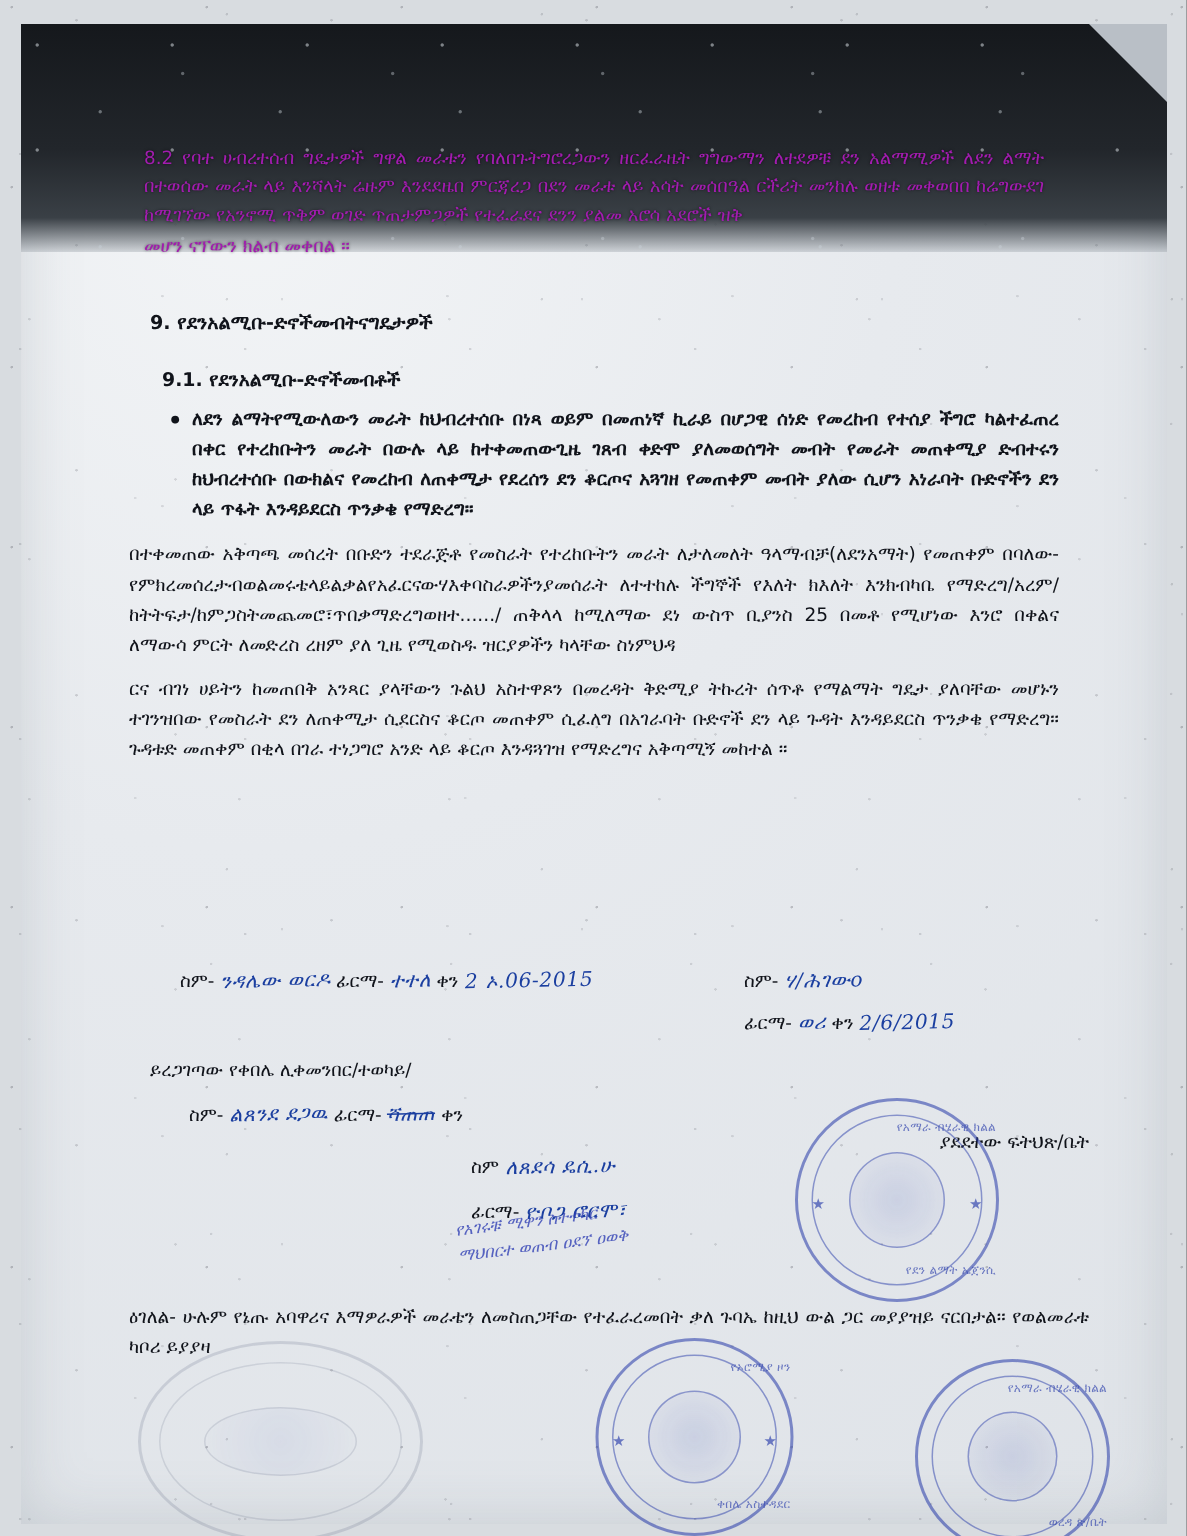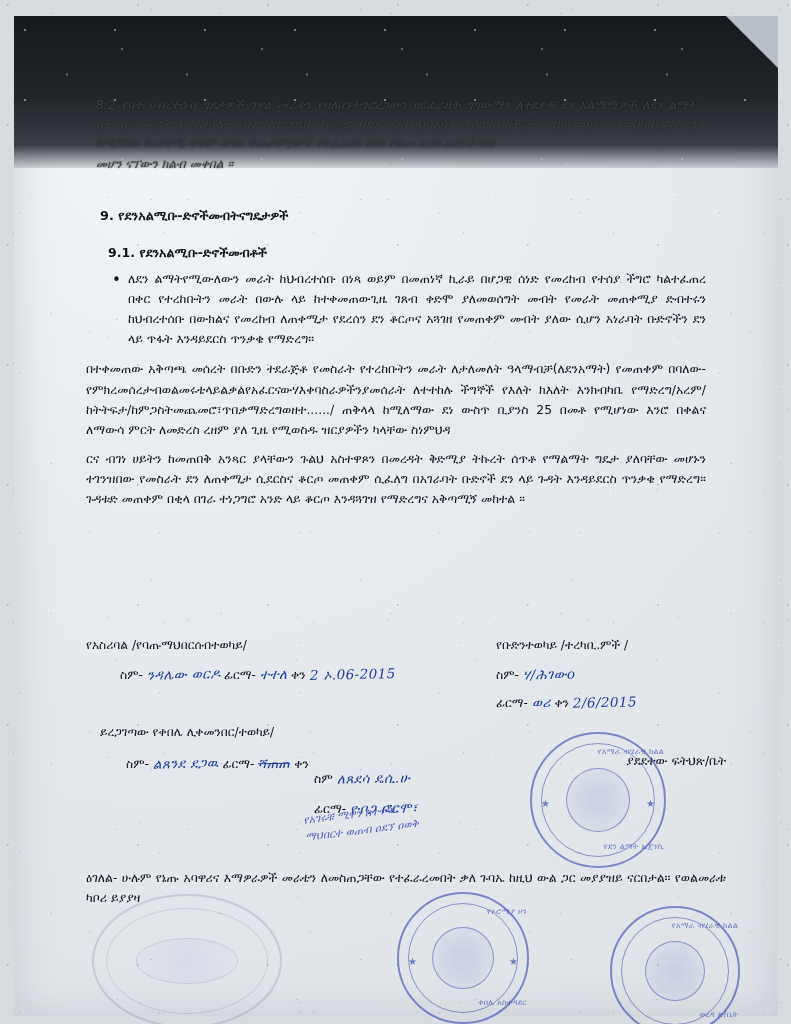--- a/index.html
+++ b/index.html
@@ -83,26 +83,25 @@
     height: 1000px;
     color: #10131a;
     font-size: 12.4px;
     line-height: 1.62;
   }
   .onband {
     position: absolute;
     left: 82px;
     top: 80px;
     width: 600px;
-    color: #404040;
+    color: #a21caf;
     font-size: 12.2px;
     line-height: 1.55;
     text-align: justify;
     text-shadow: 0 0 2px rgba(0,0,0,0.6);
-    font-style: italic;
   }
   .onband .last { margin-top: 2px; display:block; }
   .body {
     position: absolute;
     left: 72px;
     top: 178px;
     width: 620px;
   }
   .h2 {
     font-weight: bold;
@@ -116,20 +115,21 @@
   }
   p.para {
     margin: 0 0 9px 0;
     text-align: justify;
   }
   .bullet {
     position: relative;
     margin: 4px 0 10px 26px;
     padding-left: 16px;
     text-align: justify;
+    font-weight: bold;
   }
   .bullet:before {
     content: "\2022";
     position: absolute;
     left: 0;
     top: -1px;
     font-size: 15px;
   }
   .indent { margin-left: 26px; }
   
@@ -260,24 +260,20 @@
       <div class="bullet">
         <span>ለደን ልማትየሚውለውን መራት ከህብረተሰቡ በነጻ ወይም በመጠነኛ ኪራይ በሆጋዊ ሰነድ የመረከብ የተሰያ ችግሮ ካልተፈጠረ በቀር የተረከቡትን መራት በውሉ ላይ ከተቀመጠውጊዜ ገጸብ ቀድሞ ያለመወሰግት መብት የመራት መጠቀሚያ ድብተሩን ከህብረተሰቡ በውክልና የመረከብ ለጠቀሚታ የደረሰን ደን ቆርጦና አጓገዘ የመጠቀም መብት ያለው ሲሆን አነራባት ቡድኖችን ደን ላይ ጥፋት እንዳይደርስ ጥንቃቄ የማድረግ።</span>
       </div>
 
 
       <p class="para indent">በተቀመጠው አቅጣጫ መሰረት በቡድን ተደራጅቶ የመስራት የተረከቡትን መራት ለታለመለት ዓላማብቻ(ለደንአማት) የመጠቀም በባለው-የምክረመሰረታብወልመሩቴላይልቃልየአፈርናውሃእቀባስራዎችንያመሰራት ለተተከሉ ችግኞች የእለት ክእለት እንክብካቤ የማድረግ/አረም/ከትትፍታ/ከምጋስትመጨመሮ፣ጥበቃማድረግወዘተ....../ ጠቅላላ ከሚለማው ደነ ውስጥ ቢያንስ 25 በመቶ የሚሆነው እንሮ በቀልና ለማውሳ ምርት ለመድረስ ረዘም ያለ ጊዜ የሚወስዱ ዝርያዎችን ካላቸው ስነምህዳ</p>
       <p class="para indent">ርና ብገነ ሀይትን ከመጠበቅ አንጻር ያላቸውን ጉልህ አስተዋጾን በመረዳት ቅድሚያ ትኩረት ሰጥቶ የማልማት ግዴታ ያለባቸው መሆኑን ተገንዝበው የመስራት ደን ለጠቀሚታ ሲደርስና ቆርጦ መጠቀም ሲፈለግ በአገራባት ቡድኖች ደን ላይ ጉዳት እንዳይደርስ ጥንቃቄ የማድረግ፡፡ ጉዳቱድ መጠቀም በቂላ በገራ ተነጋግሮ አንድ ላይ ቆርጦ እንዳጓገዝ የማድረግና አቅጣሚኝ መከተል ፡፡</p>
     </div>
 
     <div class="sigblock">
-      <div class="sigrow">
-        <div class="left">የአስሪባል /የባጡማህበርሰብተወካይ/</div>
-        <div class="right">የቡድንተወካይ /ተረካቢ.ምች /</div>
-      </div>
 
       <div class="sigrow" style="margin-top:8px;">
         <div class="left" style="padding-left:34px;">
           <span>ስም-</span>
           <span class="hand">ንዳሌው  ወርዶ</span>
           <span>ፊርማ-</span>
           <span class="hand">ተተለ</span>
           <span>ቀን</span>
           <span class="hand">2 ኦ.06-2015</span>
         </div>

